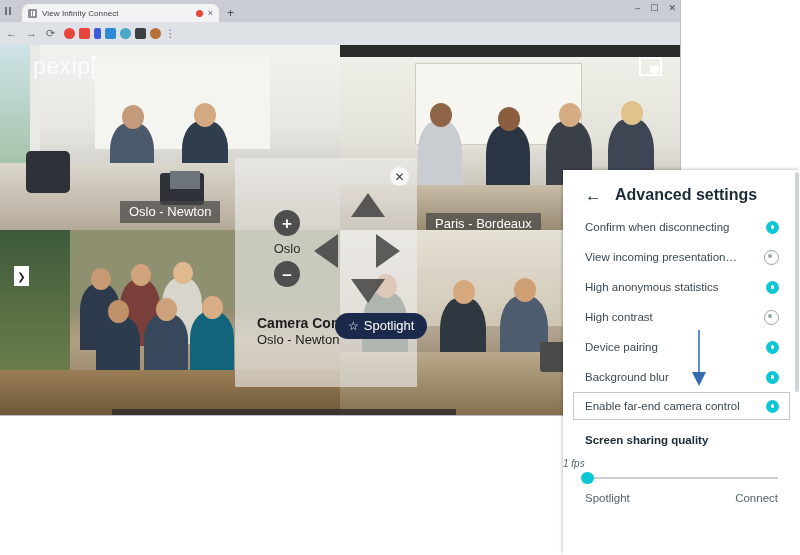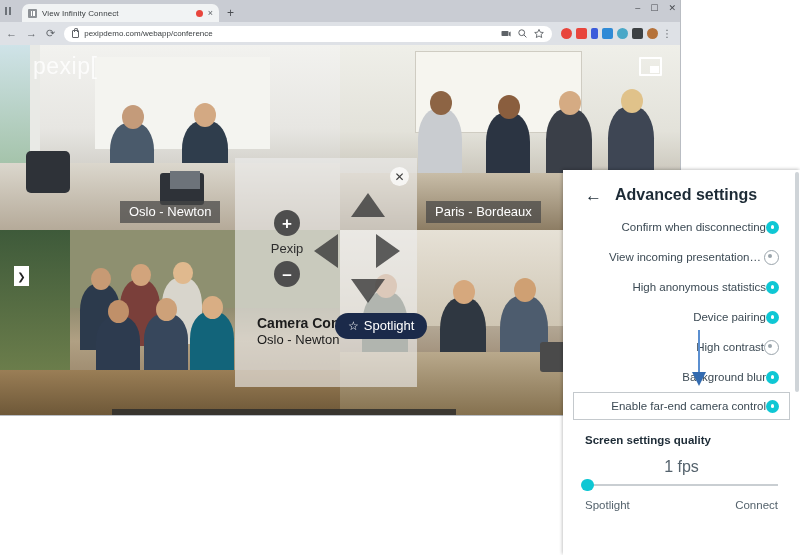--- a/index.html
+++ b/index.html
@@ -181,41 +181,41 @@
   
   #panel{
     position:absolute;left:563px;top:170px;width:237px;height:385px;
     background:#ffffff;box-shadow:-1px -1px 3px rgba(0,0,0,.22);
     overflow:hidden;
   }
   .pnl-head{display:flex;align-items:center;gap:13px;padding:16px 0 8px 22px;}
   .back-arrow{font-size:17px;color:#1d2b36;line-height:1;}
   .pnl-title{font-size:16px;font-weight:bold;color:#1d2b36;}
   .srow{
-    display:flex;align-items:center;justify-content:flex-end;
+    display:flex;align-items:center;justify-content:space-between;
     padding:0 21px 0 22px;height:30px;
   }
   .srow .lbl{font-size:11.5px;color:#3c4a54;white-space:nowrap;
     overflow:hidden;text-overflow:ellipsis;max-width:155px;}
   .tgl{width:13px;height:13px;border-radius:50%;flex:0 0 auto;position:relative;}
   .tgl.on{background:#0fc7d4;}
   .tgl.on:after{
     content:"";position:absolute;left:4.6px;top:4.6px;width:3.6px;height:3.6px;
     border-radius:50%;background:#ffffff;
   }
   .tgl.off{border:1.4px solid #9aa4ab;background:transparent;}
   .tgl.off:after{
     content:"";position:absolute;left:3.2px;top:3.2px;width:4px;height:4px;
     border-radius:50%;background:#9aa4ab;
   }
   .srow.focused{
     border:1px solid #c4c9cd;margin:0 10px;padding:0 10px 0 11px;height:26px;
   }
   .sec-title{font-size:11.5px;font-weight:bold;color:#1d2b36;padding:14px 22px 0;}
-  .fps{font-size:16px;color:#55636d;text-align:center;padding:12px 0 0;}
+  .fps{font-size:10px;color:#55636d;text-align:left;padding:12px 0 0;font-style:italic;}
   .slider-wrap{padding:8px 22px 0;position:relative;}
   .track{height:1.5px;background:#c9ced2;position:relative;}
   .knob{
     position:absolute;left:-4px;top:-5.5px;width:12.5px;height:12.5px;
     border-radius:50%;background:#0fc7d4;
   }
   .slider-ends{
     display:flex;justify-content:space-between;padding:13px 22px 0;
     font-size:11.5px;color:#55636d;
   }
@@ -258,37 +258,20 @@
       <span>☐</span>
       <span>✕</span>
     </div>
   </div>
 
   <div class="omnibar">
     <span class="nav-ic">←</span>
     <span class="nav-ic">→</span>
     <span class="nav-ic">⟳</span>
 
-    <div class="urlbox">
-      <span class="lock"></span>
-      <span>pexipdemo.com/webapp/conference</span>
-      <span class="url-right">
-        <svg width="10" height="8" viewBox="0 0 10 8">
-          <rect x="0.5" y="1" width="7" height="5" rx="0.8" fill="#5f6368"></rect>
-          <path d="M8 2.6 L9.6 1.4 V6.6 L8 5.4 Z" fill="#5f6368"></path>
-        </svg>
-        <svg width="9" height="9" viewBox="0 0 9 9">
-          <circle cx="3.7" cy="3.7" r="2.9" fill="none" stroke="#5f6368" stroke-width="1"></circle>
-          <line x1="5.9" y1="5.9" x2="8.4" y2="8.4" stroke="#5f6368" stroke-width="1"></line>
-        </svg>
-        <svg width="10" height="9" viewBox="0 0 10 9">
-          <path d="M5 0.4 L6.3 3.2 L9.3 3.5 L7.1 5.5 L7.7 8.5 L5 7 L2.3 8.5 L2.9 5.5 L0.7 3.5 L3.7 3.2 Z" fill="none" stroke="#5f6368" stroke-width="0.9"></path>
-        </svg>
-      </span>
-    </div>
 
     <div class="ext-row">
       <span class="ext round" style="background:#e8453c"></span>
       <span class="ext" style="background:#e8453c"></span>
       <span class="ext" style="background:#3b5bdb;width:7px"></span>
       <span class="ext" style="background:#2f8ad6"></span>
       <span class="ext round" style="background:#4aa8c8"></span>
       <span class="ext" style="background:#3c4043"></span>
       <span class="ext round" style="background:#b5723a"></span>
       <span class="kebab">⋮</span>
@@ -305,21 +288,21 @@
       <div class="head" style="left:122px;top:60px;width:22px;height:24px;background:#c49b7a;"></div>
       <div class="person" style="left:182px;top:76px;width:46px;height:70px;background:#2f3d4c;"></div>
       <div class="head" style="left:194px;top:58px;width:22px;height:24px;background:#d3a983;"></div>
       <div class="furn" style="left:0;top:118px;width:340px;height:67px;background:linear-gradient(180deg,#dbd7cd,#b5aa99);"></div>
       <div class="furn" style="left:26px;top:106px;width:44px;height:42px;background:#2e3238;border-radius:5px;"></div>
       <div class="furn" style="left:160px;top:128px;width:44px;height:32px;background:#2e3238;border-radius:3px;"></div>
       <div class="furn" style="left:170px;top:126px;width:30px;height:18px;background:#6d737a;"></div>
       <div class="vlabel" style="left:120px;top:156px;">Oslo - Newton</div>
     </div>
 
-    <div class="cell r2" style="left:340px;top:0;width:340px;height:215px;">
+    <div class="cell r2" style="left:340px;top:12px;width:340px;height:215px;">
       <div class="furn" style="left:75px;top:6px;width:165px;height:80px;background:#f6f5ef;border:1px solid #cfccc2;"></div>
       <div class="person" style="left:78px;top:64px;width:44px;height:76px;background:#c9ccd0;"></div>
       <div class="head" style="left:90px;top:46px;width:22px;height:24px;background:#8d6444;"></div>
       <div class="person" style="left:146px;top:68px;width:44px;height:72px;background:#2b3442;"></div>
       <div class="head" style="left:158px;top:50px;width:22px;height:24px;background:#8a5e3e;"></div>
       <div class="person" style="left:206px;top:64px;width:46px;height:76px;background:#3a3f48;"></div>
       <div class="head" style="left:219px;top:46px;width:22px;height:24px;background:#d5ab83;"></div>
       <div class="person" style="left:268px;top:62px;width:46px;height:78px;background:#3e4654;"></div>
       <div class="head" style="left:281px;top:44px;width:22px;height:24px;background:#e0c28a;"></div>
       <div class="furn" style="left:0;top:128px;width:340px;height:57px;background:linear-gradient(180deg,#c8bda8,#8d7d64);"></div>
@@ -360,21 +343,21 @@
 
     <div class="pexip-logo">pexip[</div>
     <div class="pip-btn"></div>
     <div class="side-arrow">❯</div>
 
     <div id="camctl">
       <div class="cc-close">✕</div>
 
       <div class="zoomgrp">
         <div class="zbtn">+</div>
-        <div class="zlabel">Pexip</div>
+        <div class="zlabel">Oslo</div>
         <div class="zbtn">–</div>
       </div>
 
       <div class="dpad">
         <div class="tri tri-up"></div>
         <div class="tri tri-down"></div>
         <div class="tri tri-left"></div>
         <div class="tri tri-right"></div>
       </div>
 
@@ -459,40 +442,40 @@
     <span class="lbl">View incoming presentation in full …</span>
     <span class="tgl off"></span>
   </div>
 
   <div class="srow">
     <span class="lbl">High anonymous statistics</span>
     <span class="tgl on"></span>
   </div>
 
   <div class="srow">
+    <span class="lbl">High contrast</span>
+    <span class="tgl off"></span>
+  </div>
+
+  <div class="srow">
     <span class="lbl">Device pairing</span>
     <span class="tgl on"></span>
-  </div>
-
-  <div class="srow">
-    <span class="lbl">High contrast</span>
-    <span class="tgl off"></span>
   </div>
 
   <div class="srow">
     <span class="lbl">Background blur</span>
     <span class="tgl on"></span>
   </div>
 
   <div class="srow focused">
     <span class="lbl">Enable far-end camera control</span>
     <span class="tgl on"></span>
   </div>
 
-  <div class="sec-title">Screen settings quality</div>
+  <div class="sec-title">Screen sharing quality</div>
   <div class="fps">1 fps</div>
 
   <div class="slider-wrap">
     <div class="track">
       <div class="knob"></div>
     </div>
   </div>
 
   <div class="slider-ends">
     <span>Spotlight</span>

